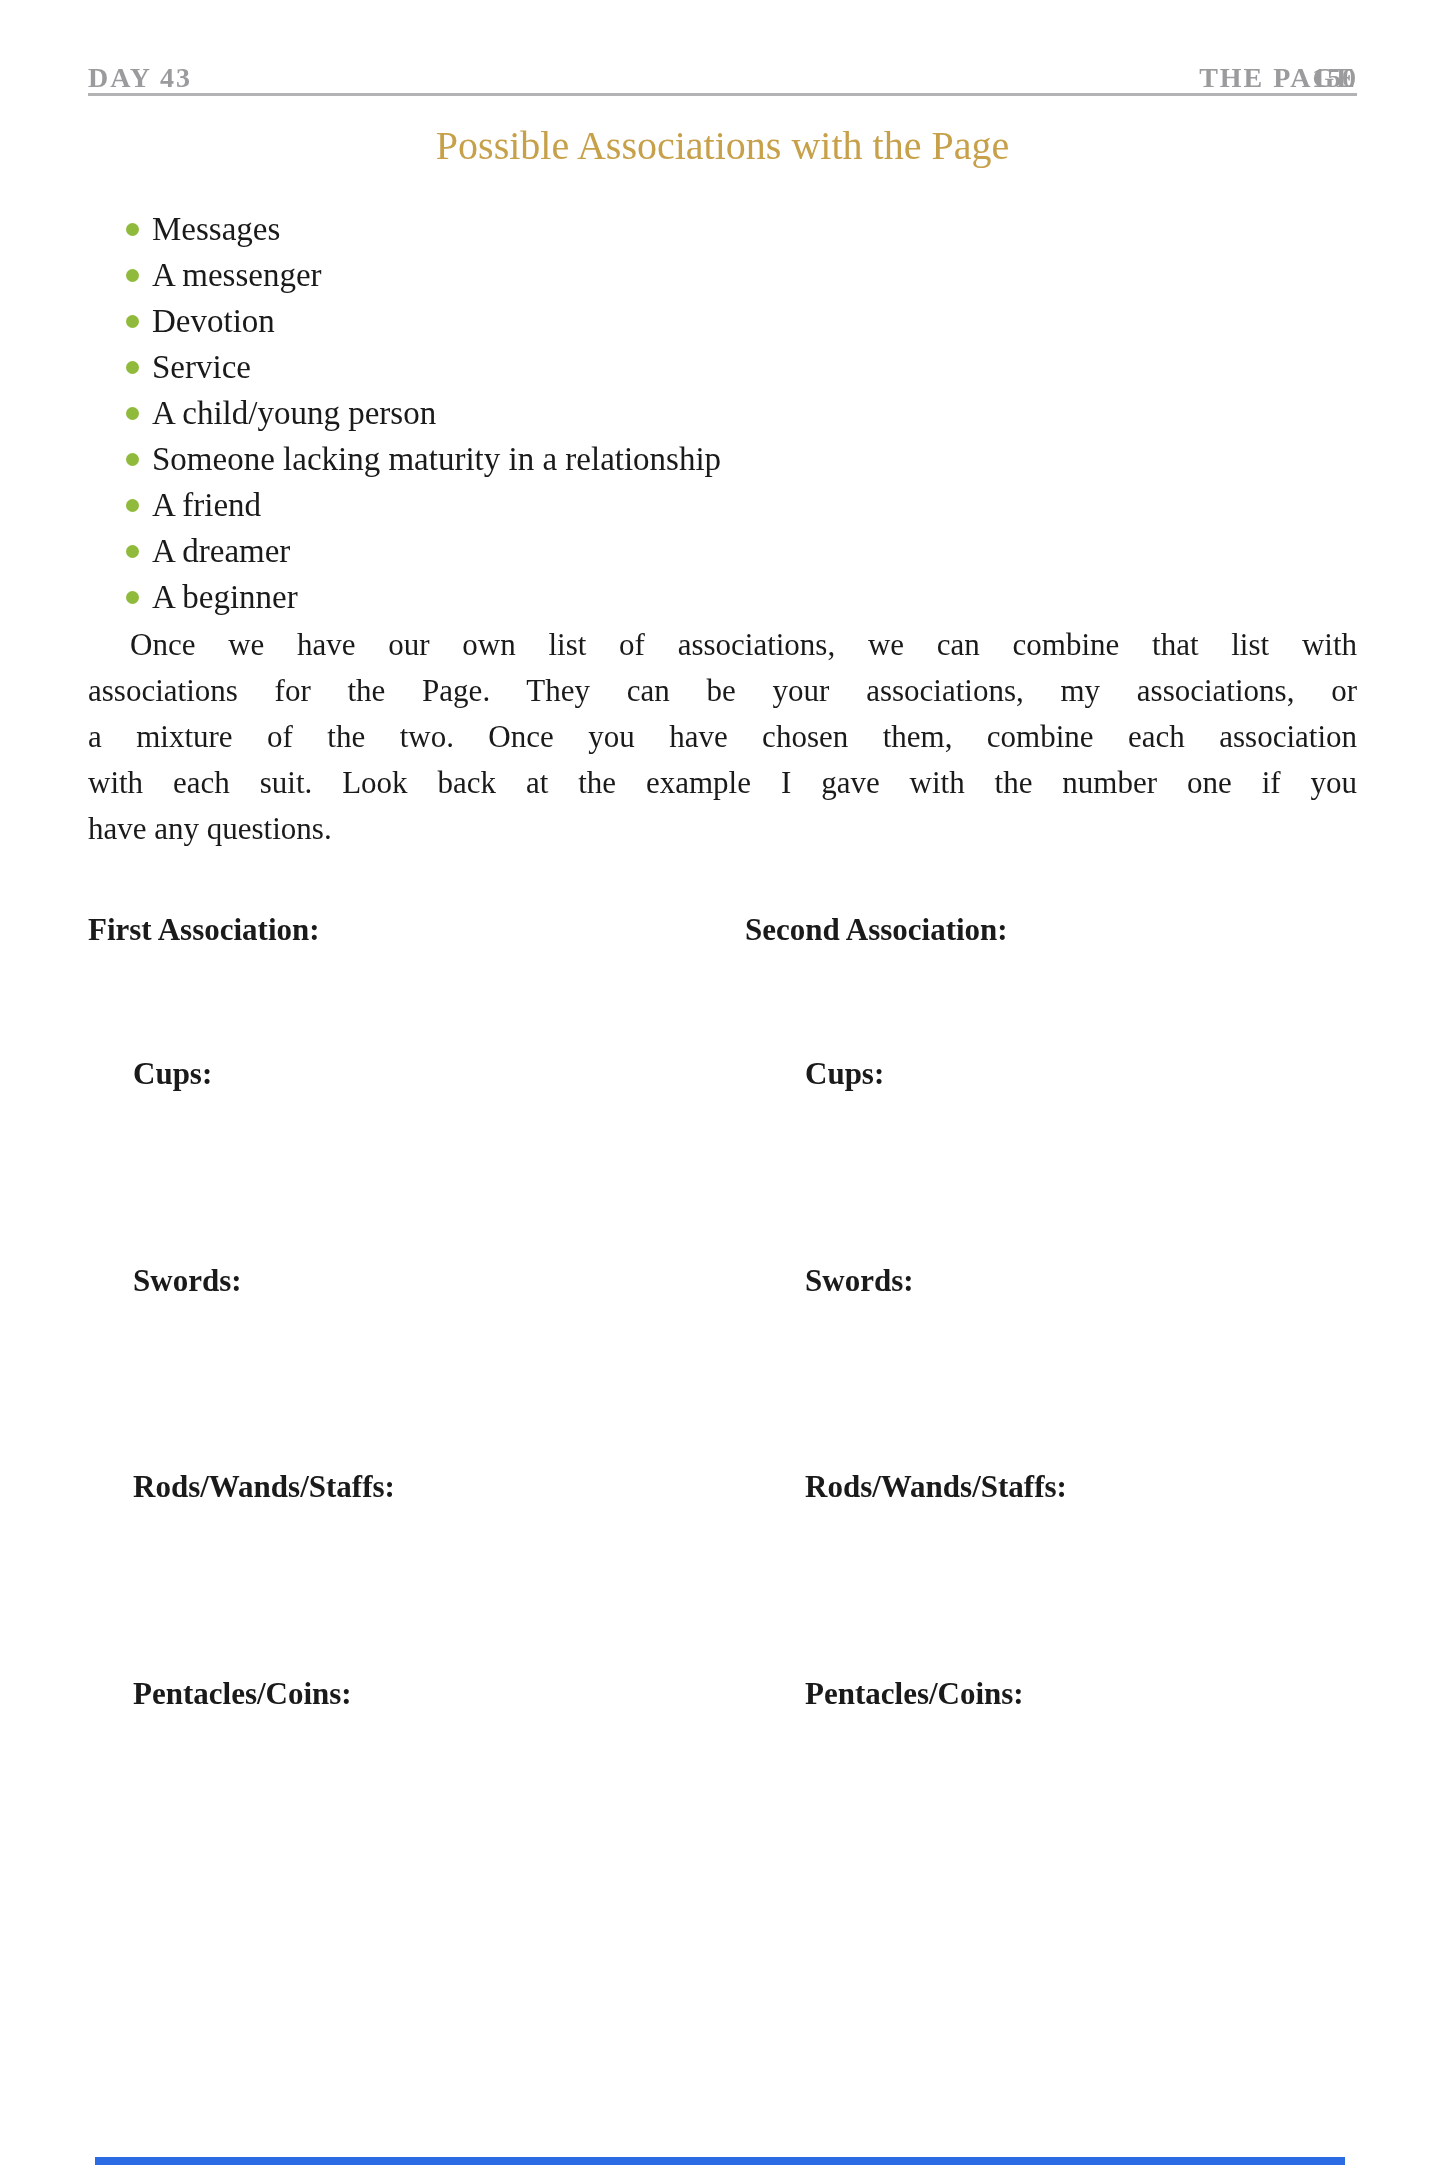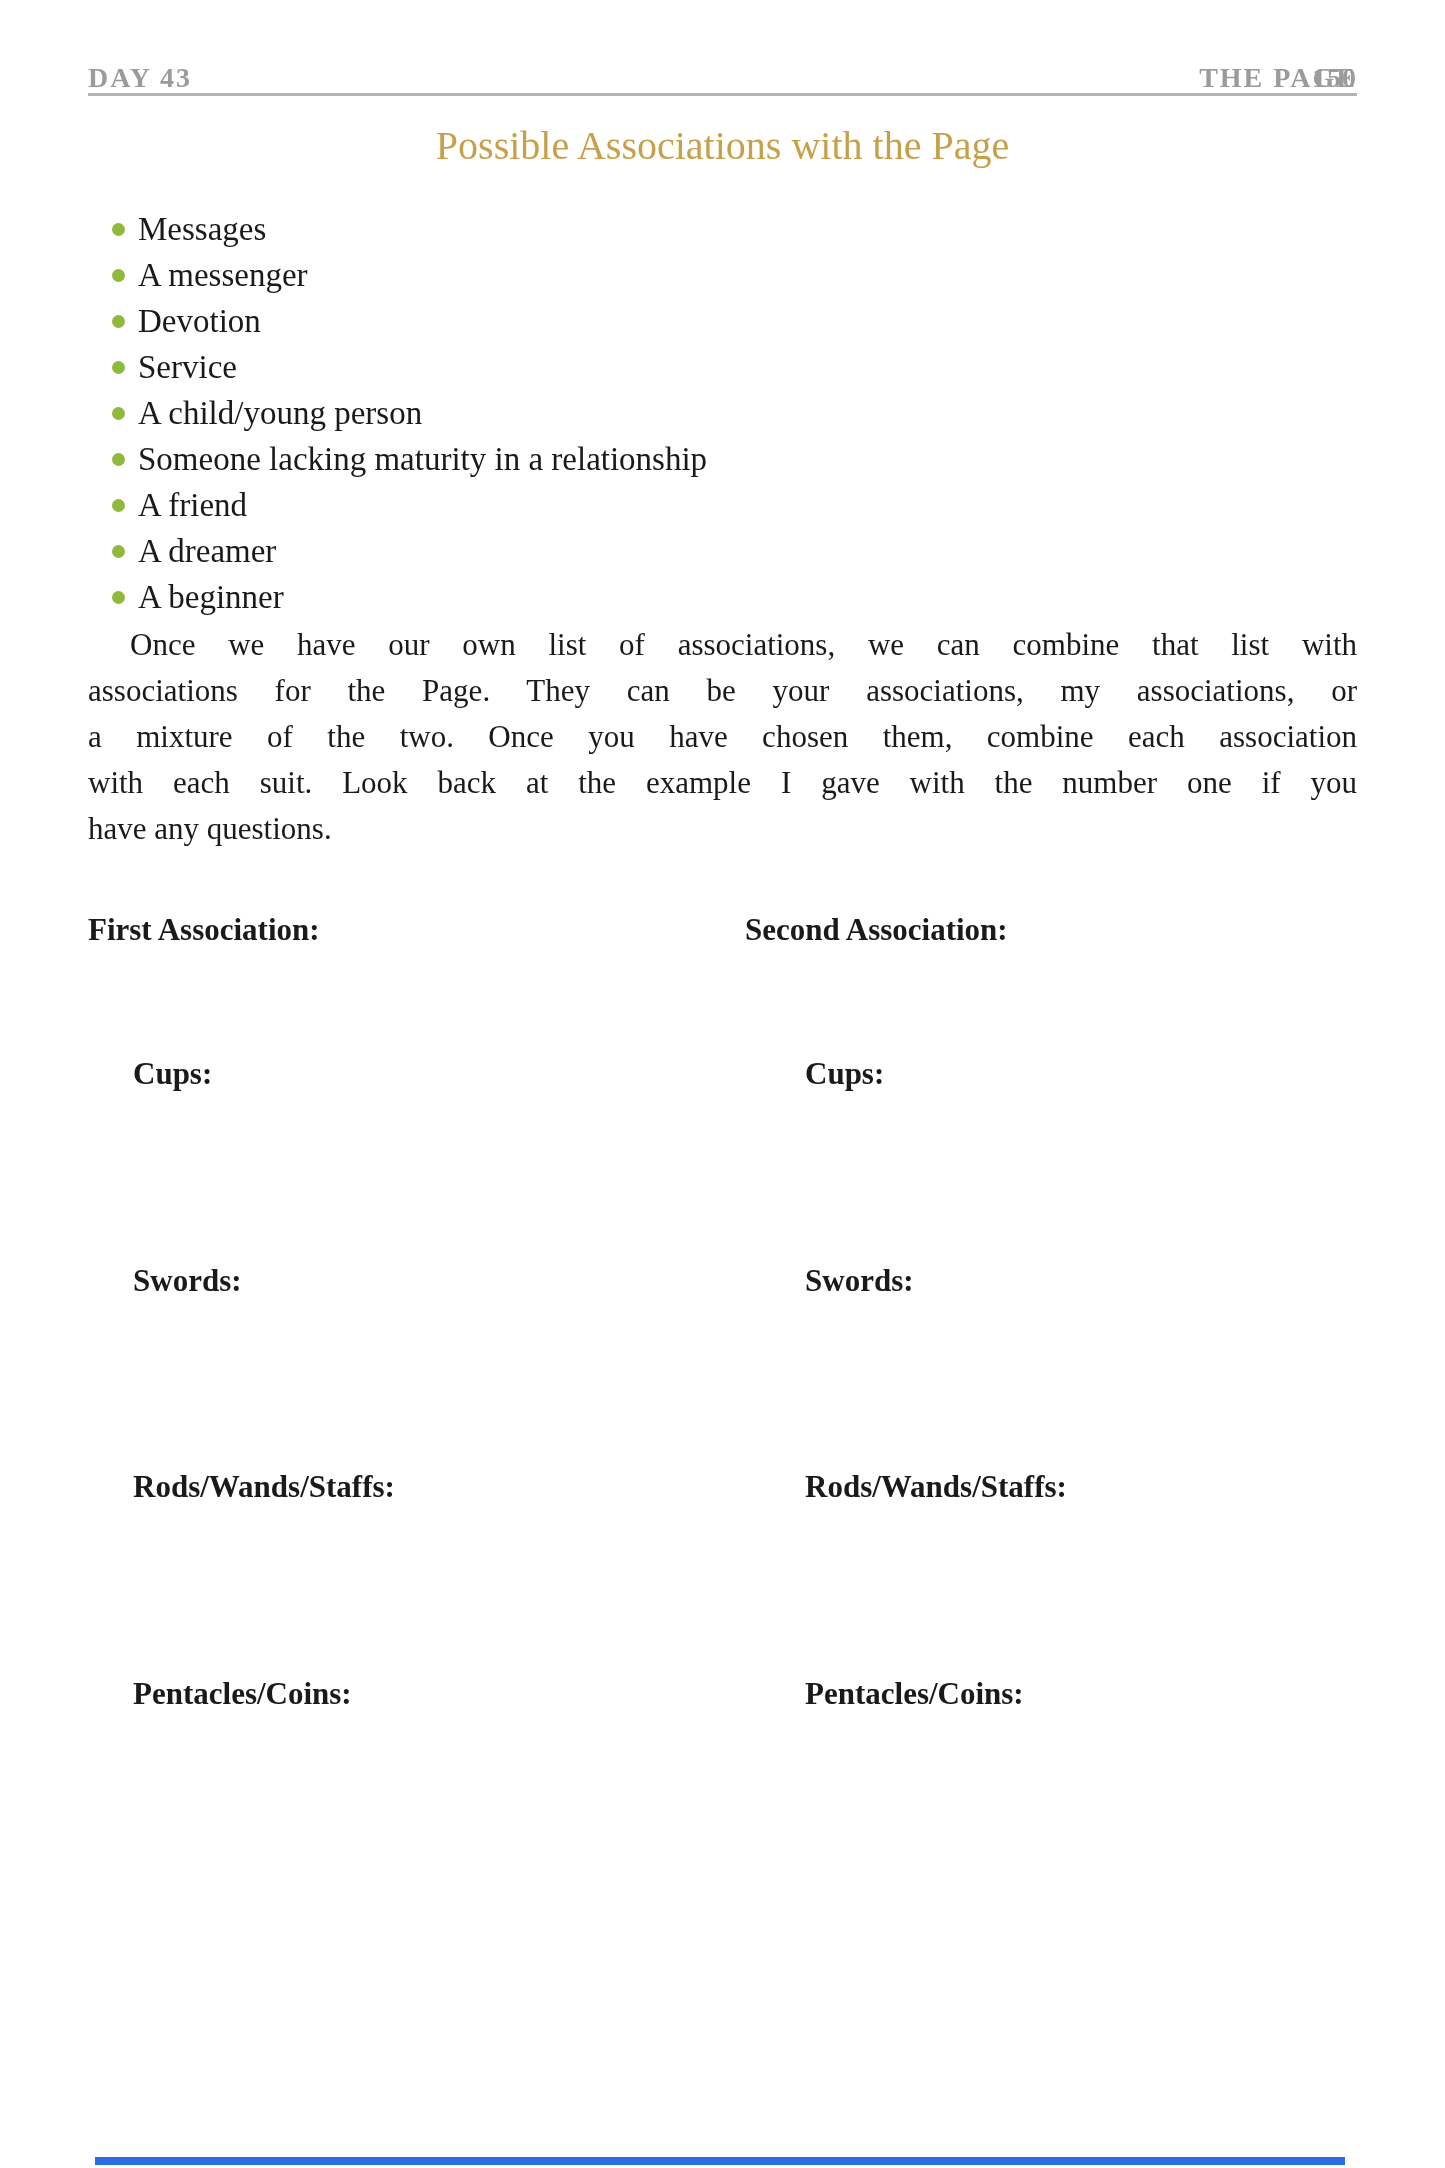--- a/index.html
+++ b/index.html
@@ -39,21 +39,21 @@
   .page-title {
     position: absolute;
     top: 122px; left: 88px; width: 1269px;
     text-align: center;
     font-size: 40px; font-weight: 400;
     color: var(--title-gold);
   }
   
   .bullet-list {
     position: absolute;
-    top: 206px; left: 112px; width: 1180px;
+    top: 206px; left: 126px; width: 1180px;
     list-style: none;
   }
   .bullet-item {
     position: relative;
     padding-left: 26px;
     font-size: 33px;
     line-height: 46px;
   }
   .bullet-dot {
     position: absolute;

